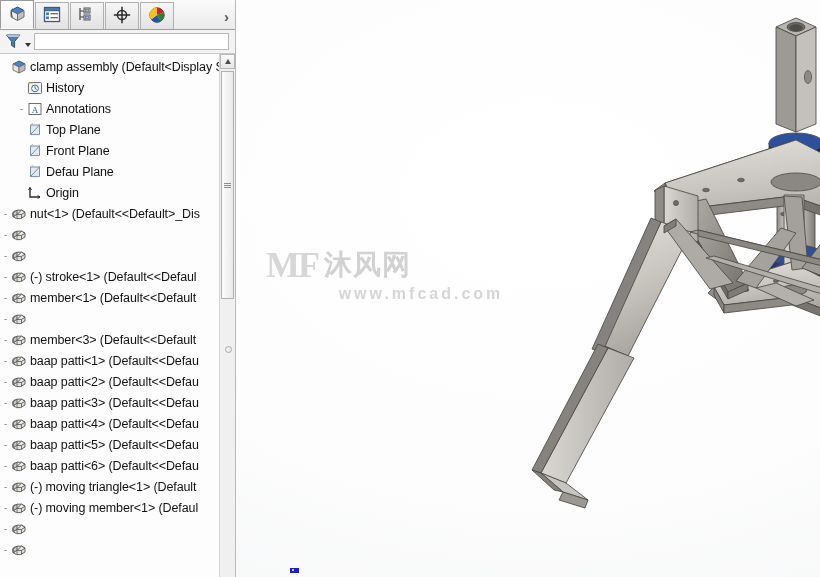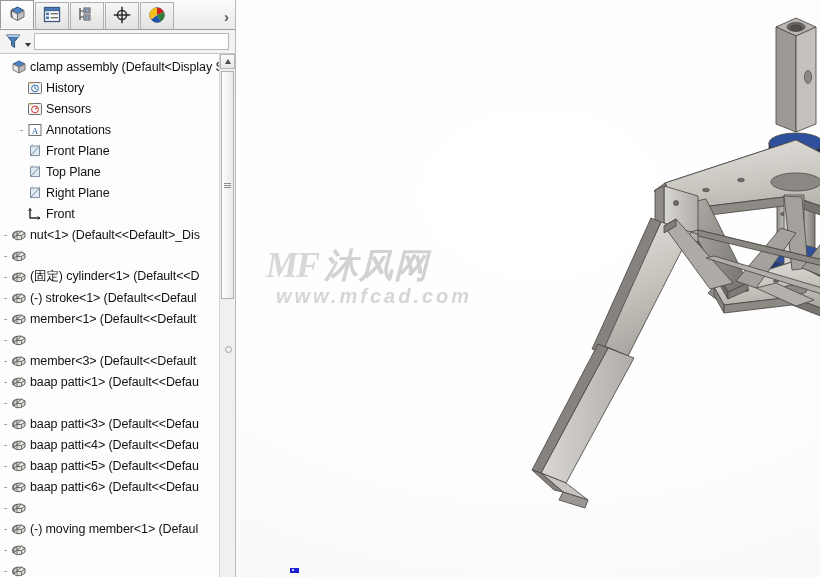--- a/index.html
+++ b/index.html
@@ -120,43 +120,42 @@
     position:absolute;right:3px;top:292px;width:7px;height:7px;border-radius:50%;
     background:#efefef;border:1px solid #a9a9a9;box-sizing:border-box;
   }
 
   
   .viewport{
     position:relative;flex:1;height:577px;
     background:
       radial-gradient(ellipse 900px 620px at 52% 34%, #ffffff 0%, #fdfdfd 46%, #f6f7f8 78%, #eceef0 100%);
     overflow:hidden;
-    font-style:italic;
   }
   .vp-svg{position:absolute;left:0;top:0;width:584px;height:577px;}
 
   
   .wm{
     position:absolute;left:30px;top:247px;
     width:300px;pointer-events:none;user-select:none;
   }
   .wm-row{display:flex;align-items:center;}
   .wm-mark{
     font-size:36px;font-weight:bold;color:#d7d7d7;
     font-family:"Liberation Serif","DejaVu Serif",serif;
     line-height:1;margin-right:6px;letter-spacing:-2px;
   }
   .wm-cn{
-    font-size:34px;font-weight:bold;color:#d2d2d2;
+    font-size:28px;font-weight:bold;color:#d2d2d2;
     line-height:1;letter-spacing:1px;
     font-family:"DejaVu Sans",sans-serif;
   }
   .wm-url{
-    font-size:20px;color:#d6d6d6;letter-spacing:3px;
-    margin-top:2px;margin-left:10px;font-weight:bold;
+    font-size:16px;color:#d6d6d6;letter-spacing:3px;
+    margin-top:2px;margin-left:10px;font-weight:bold;text-align:center;
   }
   .origin-mini{
     position:absolute;left:52px;bottom:2px;width:14px;height:8px;
   }
 </style>
 </head>
 <body>
 
 <div class="app">
 
@@ -255,84 +254,72 @@
               <svg width="16" height="16" viewBox="0 0 16 16">
                 <rect x="1.5" y="2.5" width="13" height="11" rx="1" fill="#f3f3f3" stroke="#6f6f6f" stroke-width="1"></rect>
                 <path d="M1.5 3.5 L5.5 3.5 L6.8 2.4 L1.5 2.4 Z" fill="#cfa44a"></path>
                 <circle cx="8" cy="8.4" r="3.4" fill="#ffffff" stroke="#2f6fb0" stroke-width="1"></circle>
                 <path d="M8 6.2 L8 8.4 L9.9 9.5" stroke="#2f6fb0" stroke-width="1" fill="none"></path>
               </svg>
             </span>
             <span class="nlabel">History</span>
           </div>
           <div class="node lvl1">
-            <span class="dash"></span>
-            <span class="nico">
-              <svg width="16" height="16" viewBox="0 0 16 16">
-                <rect x="1.5" y="2.5" width="13" height="11" rx="1" fill="#f3f3f3" stroke="#6f6f6f" stroke-width="1"></rect>
-                <path d="M1.5 3.5 L5.5 3.5 L6.8 2.4 L1.5 2.4 Z" fill="#cfa44a"></path>
-                <circle cx="8" cy="8.4" r="3.4" fill="#ffffff" stroke="#c0392b" stroke-width="1"></circle>
-                <path d="M8 8.4 L10.2 6.6" stroke="#c0392b" stroke-width="1.2"></path>
-              </svg>
-            </span>
-            <span class="nlabel">Sensors</span>
-          </div>
-          <div class="node lvl1">
             <span class="dash">-</span>
             <span class="nico">
               <svg width="16" height="16" viewBox="0 0 16 16">
                 <rect x="2" y="2.5" width="12" height="11" fill="#ffffff" stroke="#6f6f6f" stroke-width="1"></rect>
                 <text x="8" y="11.6" font-size="9" font-family="Liberation Serif, serif" fill="#2a5fa8" text-anchor="middle">A</text>
               </svg>
             </span>
             <span class="nlabel">Annotations</span>
           </div>
           <div class="node lvl1">
             <span class="dash"></span>
             <span class="nico">
               <svg width="16" height="16" viewBox="0 0 16 16">
                 <path d="M3.5 3 L12.5 3 L12.5 12.6 L3.5 12.6 Z" fill="#dfe9f4" stroke="#7f8d9c" stroke-width="1"></path>
                 <path d="M3.5 12.6 L12.5 3" stroke="#7f8d9c" stroke-width="1"></path>
                 <path d="M3.5 3 L6 1.4 M12.5 3 L12.5 1.8" stroke="#9aa5b2" stroke-width="0.8"></path>
               </svg>
             </span>
-            <span class="nlabel">Front Plane</span>
+            <span class="nlabel">Top Plane</span>
           </div>
           <div class="node lvl1">
             <span class="dash"></span>
             <span class="nico">
               <svg width="16" height="16" viewBox="0 0 16 16">
                 <path d="M3.5 3 L12.5 3 L12.5 12.6 L3.5 12.6 Z" fill="#dfe9f4" stroke="#7f8d9c" stroke-width="1"></path>
                 <path d="M3.5 12.6 L12.5 3" stroke="#7f8d9c" stroke-width="1"></path>
                 <path d="M3.5 3 L6 1.4 M12.5 3 L12.5 1.8" stroke="#9aa5b2" stroke-width="0.8"></path>
               </svg>
             </span>
-            <span class="nlabel">Top Plane</span>
+            <span class="nlabel">Front Plane</span>
           </div>
           <div class="node lvl1">
             <span class="dash"></span>
             <span class="nico">
               <svg width="16" height="16" viewBox="0 0 16 16">
                 <path d="M3.5 3 L12.5 3 L12.5 12.6 L3.5 12.6 Z" fill="#dfe9f4" stroke="#7f8d9c" stroke-width="1"></path>
                 <path d="M3.5 12.6 L12.5 3" stroke="#7f8d9c" stroke-width="1"></path>
                 <path d="M3.5 3 L6 1.4 M12.5 3 L12.5 1.8" stroke="#9aa5b2" stroke-width="0.8"></path>
               </svg>
             </span>
-            <span class="nlabel">Right Plane</span>
+            <span class="nlabel">Defau Plane</span>
           </div>
           <div class="node lvl1">
             <span class="dash"></span>
             <span class="nico">
               <svg width="16" height="16" viewBox="0 0 16 16">
                 <path d="M3 2.5 L3 12 L13 12" stroke="#2b2b2b" stroke-width="1.4" fill="none"></path>
                 <path d="M3 2.5 L1.5 5 M3 2.5 L4.5 5" stroke="#2b2b2b" stroke-width="1"></path>
                 <path d="M13 12 L10.6 10.6 M13 12 L10.6 13.4" stroke="#2b2b2b" stroke-width="1"></path>
               </svg>
             </span>
-            <span class="nlabel">Front</span>
+            <span class="nlabel">Origin</span>
           </div>
           <div class="node lvl0">
             <span class="dash">-</span>
             <span class="nico">
               <svg width="16" height="16" viewBox="0 0 16 16">
                 <path d="M2 6.5 L6 4.2 L10.5 4.2 L14 6.2 L14 10 L9.5 12.6 L5.5 12.6 L2 10.6 Z" fill="#e4e2dd" stroke="#5a5a5a" stroke-width="0.95"></path>
                 <path d="M2 6.5 L6 4.2 L6 8.4 L2 10.6 Z" fill="#cfccc6" stroke="#5a5a5a" stroke-width="0.95"></path>
                 <path d="M6 8.4 L10.5 8.4 L14 6.2 L10.5 4.2 Z" fill="#f2f0ec" stroke="#5a5a5a" stroke-width="0.95"></path>
                 <path d="M6 8.4 L6 12.6 M10.5 8.4 L10.5 12.6" stroke="#5a5a5a" stroke-width="0.8" fill="none"></path>
                 <path d="M3.6 4.5 Q1.2 7.5 3.4 11.2" stroke="#6b6b6b" stroke-width="0.9" fill="none"></path>
@@ -356,21 +343,20 @@
             <span class="dash">-</span>
             <span class="nico">
               <svg width="16" height="16" viewBox="0 0 16 16">
                 <path d="M2 6.5 L6 4.2 L10.5 4.2 L14 6.2 L14 10 L9.5 12.6 L5.5 12.6 L2 10.6 Z" fill="#e4e2dd" stroke="#5a5a5a" stroke-width="0.95"></path>
                 <path d="M2 6.5 L6 4.2 L6 8.4 L2 10.6 Z" fill="#cfccc6" stroke="#5a5a5a" stroke-width="0.95"></path>
                 <path d="M6 8.4 L10.5 8.4 L14 6.2 L10.5 4.2 Z" fill="#f2f0ec" stroke="#5a5a5a" stroke-width="0.95"></path>
                 <path d="M6 8.4 L6 12.6 M10.5 8.4 L10.5 12.6" stroke="#5a5a5a" stroke-width="0.8" fill="none"></path>
                 <path d="M3.6 4.5 Q1.2 7.5 3.4 11.2" stroke="#6b6b6b" stroke-width="0.9" fill="none"></path>
               </svg>
             </span>
-            <span class="nlabel">(固定) cylinder&lt;1&gt; (Default&lt;&lt;D</span>
           </div>
           <div class="node lvl0">
             <span class="dash">-</span>
             <span class="nico">
               <svg width="16" height="16" viewBox="0 0 16 16">
                 <path d="M2 6.5 L6 4.2 L10.5 4.2 L14 6.2 L14 10 L9.5 12.6 L5.5 12.6 L2 10.6 Z" fill="#e4e2dd" stroke="#5a5a5a" stroke-width="0.95"></path>
                 <path d="M2 6.5 L6 4.2 L6 8.4 L2 10.6 Z" fill="#cfccc6" stroke="#5a5a5a" stroke-width="0.95"></path>
                 <path d="M6 8.4 L10.5 8.4 L14 6.2 L10.5 4.2 Z" fill="#f2f0ec" stroke="#5a5a5a" stroke-width="0.95"></path>
                 <path d="M6 8.4 L6 12.6 M10.5 8.4 L10.5 12.6" stroke="#5a5a5a" stroke-width="0.8" fill="none"></path>
                 <path d="M3.6 4.5 Q1.2 7.5 3.4 11.2" stroke="#6b6b6b" stroke-width="0.9" fill="none"></path>
@@ -433,20 +419,21 @@
             <span class="dash">-</span>
             <span class="nico">
               <svg width="16" height="16" viewBox="0 0 16 16">
                 <path d="M2 6.5 L6 4.2 L10.5 4.2 L14 6.2 L14 10 L9.5 12.6 L5.5 12.6 L2 10.6 Z" fill="#e4e2dd" stroke="#5a5a5a" stroke-width="0.95"></path>
                 <path d="M2 6.5 L6 4.2 L6 8.4 L2 10.6 Z" fill="#cfccc6" stroke="#5a5a5a" stroke-width="0.95"></path>
                 <path d="M6 8.4 L10.5 8.4 L14 6.2 L10.5 4.2 Z" fill="#f2f0ec" stroke="#5a5a5a" stroke-width="0.95"></path>
                 <path d="M6 8.4 L6 12.6 M10.5 8.4 L10.5 12.6" stroke="#5a5a5a" stroke-width="0.8" fill="none"></path>
                 <path d="M3.6 4.5 Q1.2 7.5 3.4 11.2" stroke="#6b6b6b" stroke-width="0.9" fill="none"></path>
               </svg>
             </span>
+            <span class="nlabel">baap patti&lt;2&gt; (Default&lt;&lt;Defau</span>
           </div>
           <div class="node lvl0">
             <span class="dash">-</span>
             <span class="nico">
               <svg width="16" height="16" viewBox="0 0 16 16">
                 <path d="M2 6.5 L6 4.2 L10.5 4.2 L14 6.2 L14 10 L9.5 12.6 L5.5 12.6 L2 10.6 Z" fill="#e4e2dd" stroke="#5a5a5a" stroke-width="0.95"></path>
                 <path d="M2 6.5 L6 4.2 L6 8.4 L2 10.6 Z" fill="#cfccc6" stroke="#5a5a5a" stroke-width="0.95"></path>
                 <path d="M6 8.4 L10.5 8.4 L14 6.2 L10.5 4.2 Z" fill="#f2f0ec" stroke="#5a5a5a" stroke-width="0.95"></path>
                 <path d="M6 8.4 L6 12.6 M10.5 8.4 L10.5 12.6" stroke="#5a5a5a" stroke-width="0.8" fill="none"></path>
                 <path d="M3.6 4.5 Q1.2 7.5 3.4 11.2" stroke="#6b6b6b" stroke-width="0.9" fill="none"></path>
@@ -497,20 +484,21 @@
             <span class="dash">-</span>
             <span class="nico">
               <svg width="16" height="16" viewBox="0 0 16 16">
                 <path d="M2 6.5 L6 4.2 L10.5 4.2 L14 6.2 L14 10 L9.5 12.6 L5.5 12.6 L2 10.6 Z" fill="#e4e2dd" stroke="#5a5a5a" stroke-width="0.95"></path>
                 <path d="M2 6.5 L6 4.2 L6 8.4 L2 10.6 Z" fill="#cfccc6" stroke="#5a5a5a" stroke-width="0.95"></path>
                 <path d="M6 8.4 L10.5 8.4 L14 6.2 L10.5 4.2 Z" fill="#f2f0ec" stroke="#5a5a5a" stroke-width="0.95"></path>
                 <path d="M6 8.4 L6 12.6 M10.5 8.4 L10.5 12.6" stroke="#5a5a5a" stroke-width="0.8" fill="none"></path>
                 <path d="M3.6 4.5 Q1.2 7.5 3.4 11.2" stroke="#6b6b6b" stroke-width="0.9" fill="none"></path>
               </svg>
             </span>
+            <span class="nlabel">(-) moving triangle&lt;1&gt; (Default</span>
           </div>
           <div class="node lvl0">
             <span class="dash">-</span>
             <span class="nico">
               <svg width="16" height="16" viewBox="0 0 16 16">
                 <path d="M2 6.5 L6 4.2 L10.5 4.2 L14 6.2 L14 10 L9.5 12.6 L5.5 12.6 L2 10.6 Z" fill="#e4e2dd" stroke="#5a5a5a" stroke-width="0.95"></path>
                 <path d="M2 6.5 L6 4.2 L6 8.4 L2 10.6 Z" fill="#cfccc6" stroke="#5a5a5a" stroke-width="0.95"></path>
                 <path d="M6 8.4 L10.5 8.4 L14 6.2 L10.5 4.2 Z" fill="#f2f0ec" stroke="#5a5a5a" stroke-width="0.95"></path>
                 <path d="M6 8.4 L6 12.6 M10.5 8.4 L10.5 12.6" stroke="#5a5a5a" stroke-width="0.8" fill="none"></path>
                 <path d="M3.6 4.5 Q1.2 7.5 3.4 11.2" stroke="#6b6b6b" stroke-width="0.9" fill="none"></path>

